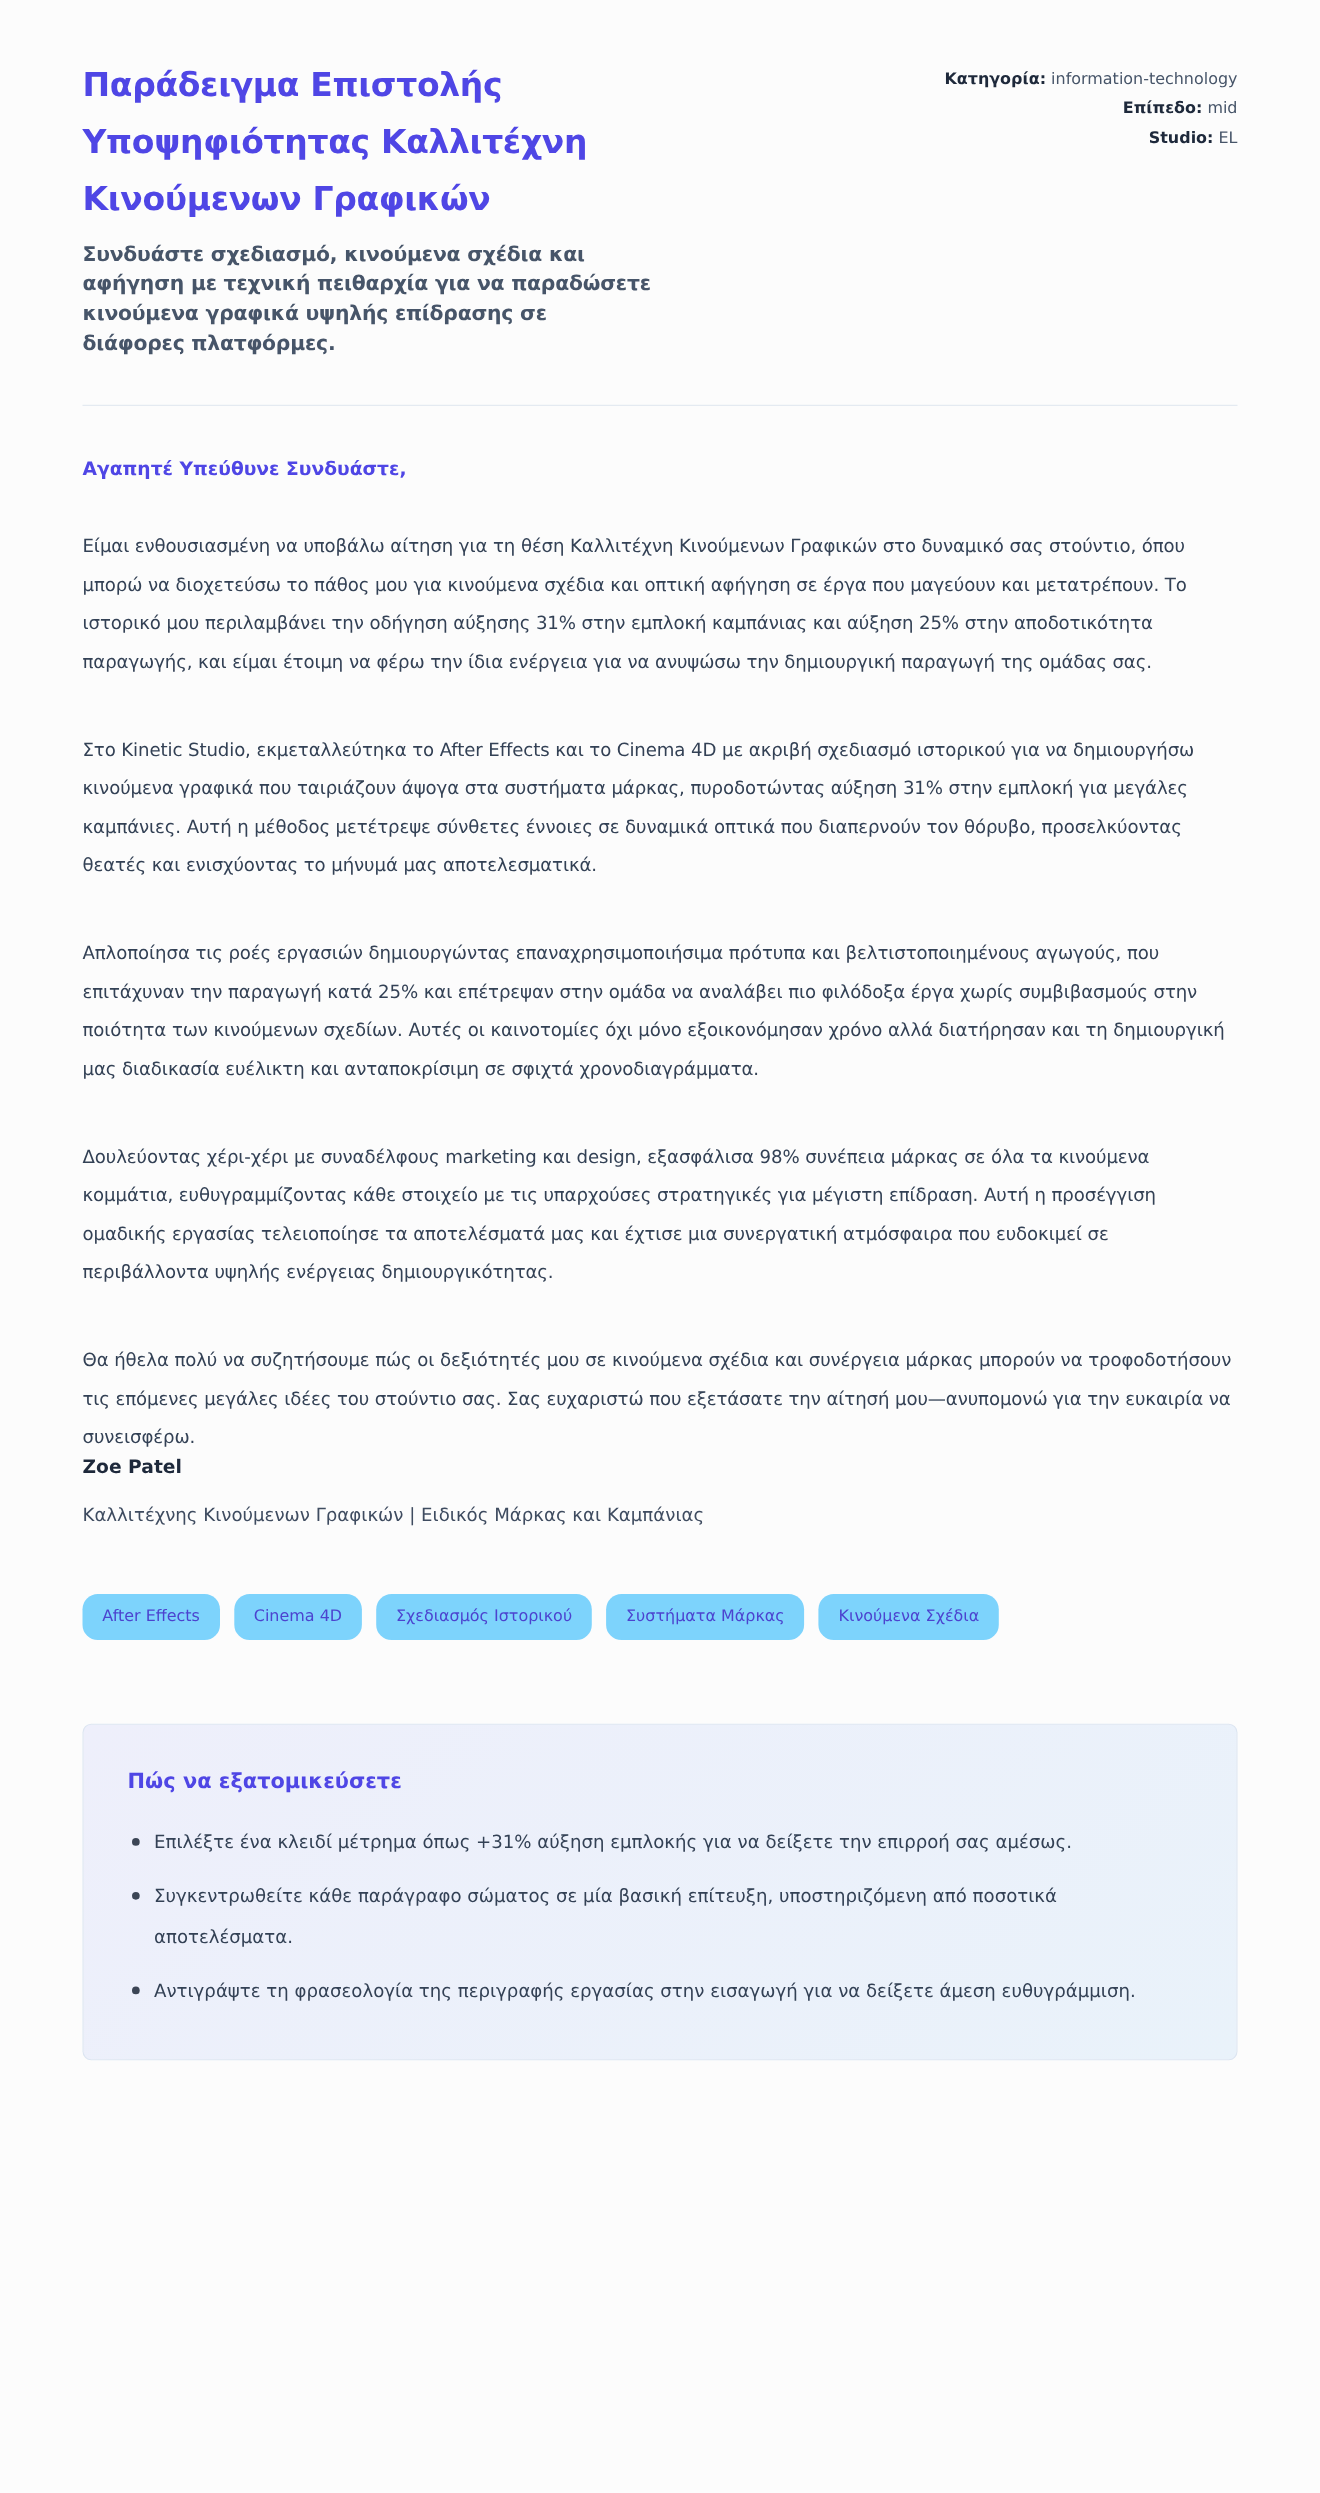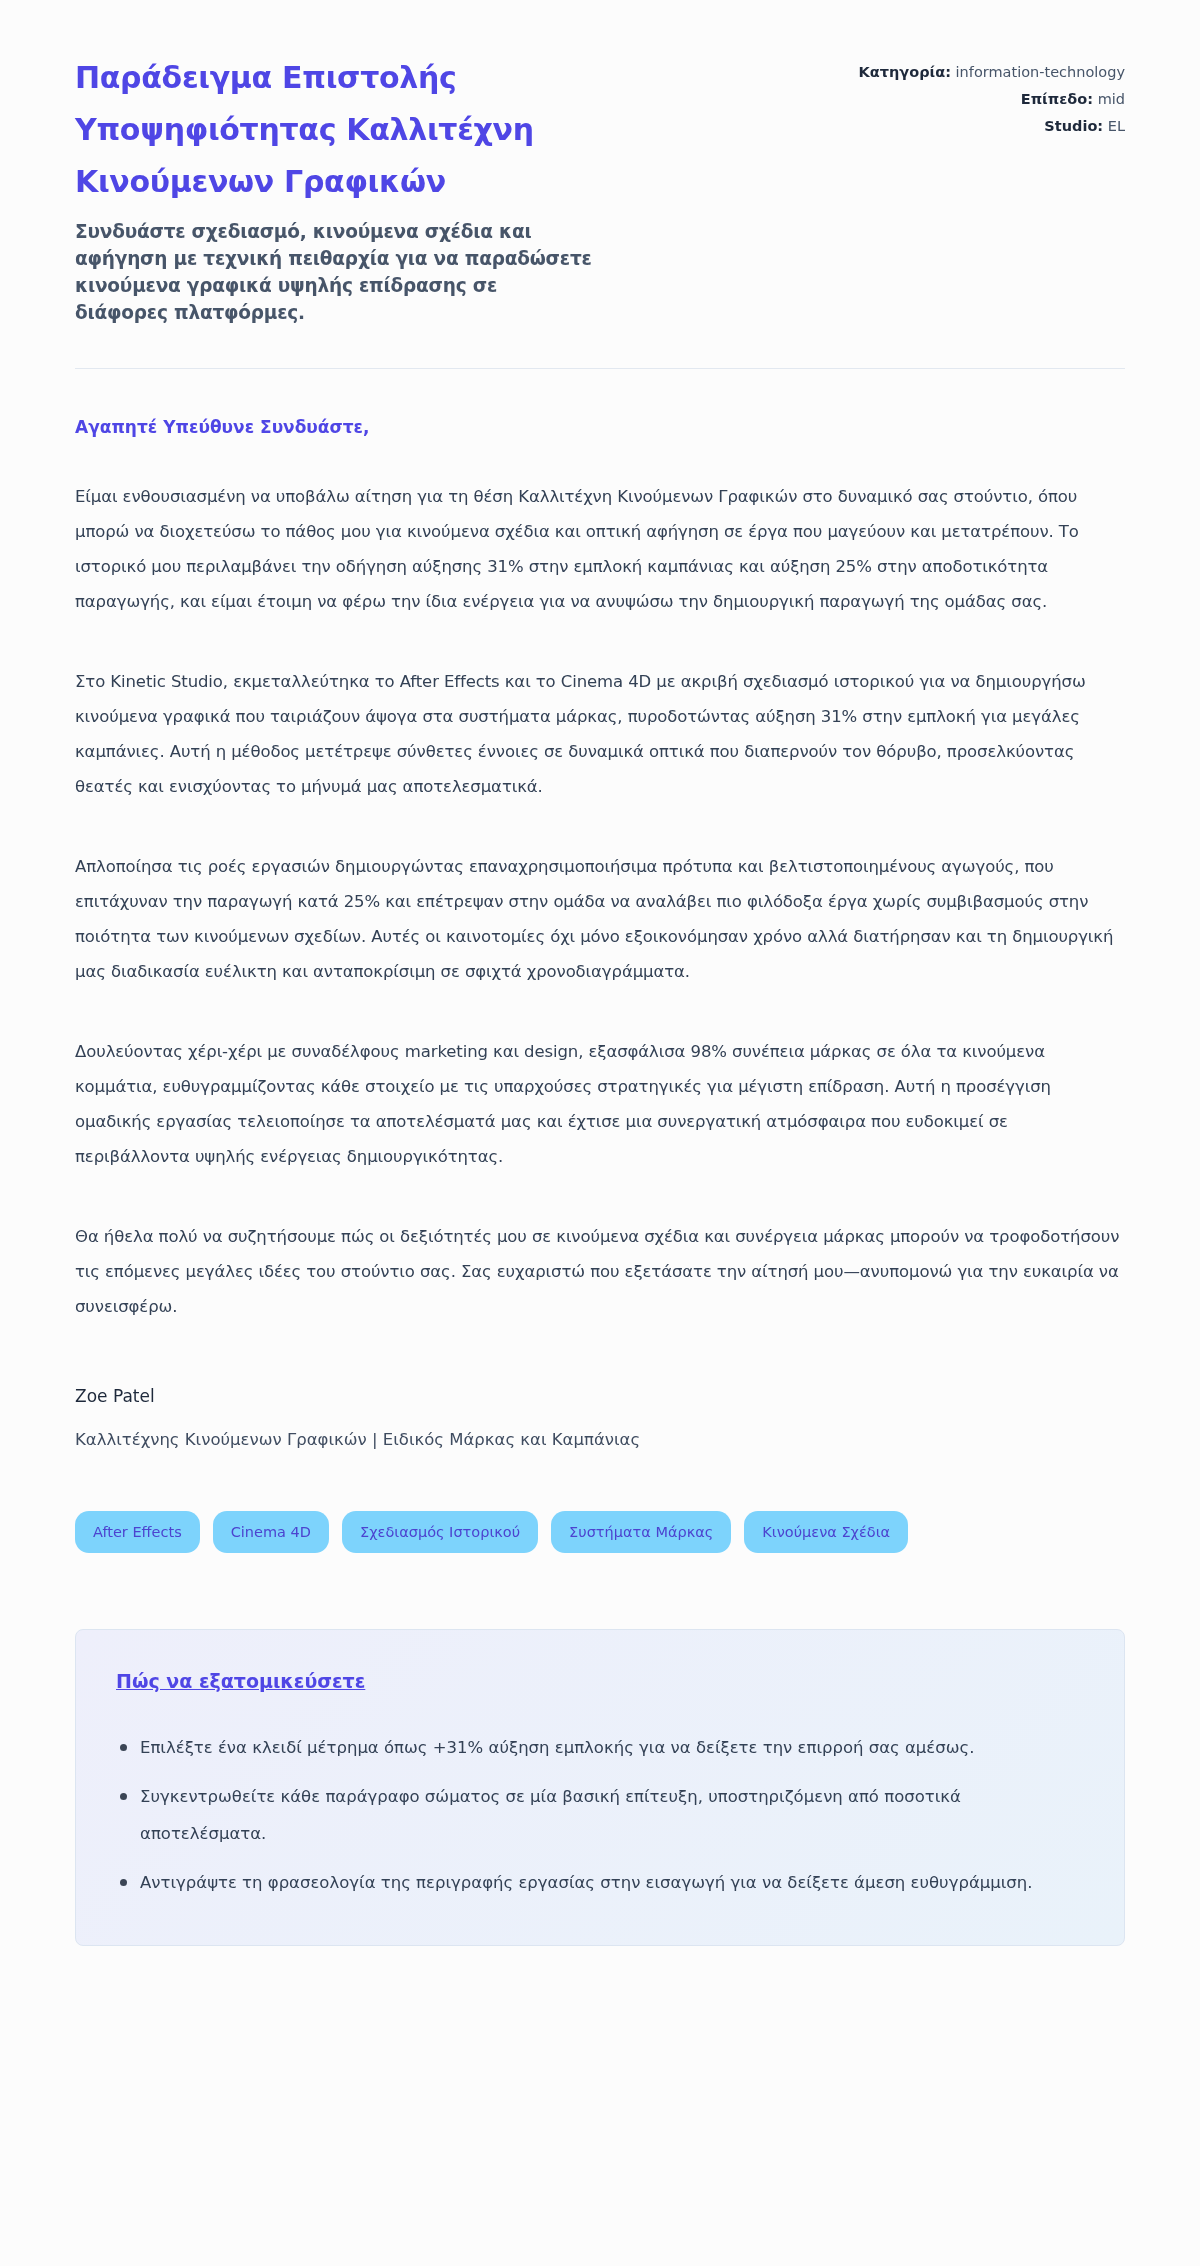--- a/index.html
+++ b/index.html
@@ -64,23 +64,22 @@
   .para {
     font-size: 16.5px;
     line-height: 35px;
     color: #334155;
     margin-bottom: 45px;
     letter-spacing: -0.1px;
   }
   .para:last-child { margin-bottom: 0; }
 
   .sig-name {
-    margin-top: 62px;
     font-size: 17px;
-    font-weight: 400;
+    font-weight: 700;
     color: #1e293b;
   }
   .sig-role {
     margin-top: 24px;
     font-size: 16.5px;
     color: #3f4c60;
   }
 
   
   .tags {
@@ -105,22 +104,21 @@
     margin-top: 76px;
     border: 1px solid #dce5f1;
     border-radius: 8px;
     background: linear-gradient(140deg, #eeeffb 0%, #e9f2fa 100%);
     padding: 40px 42px 44px 40px;
   }
   .howto-title {
     color: #4f46e5;
     font-size: 19px;
     font-weight: 700;
-    margin-bottom: 37px;
-    text-decoration: underline;
+    margin-bottom: 26px;
   }
   .howto-list { list-style: none; }
   .howto-list li {
     position: relative;
     padding-left: 24px;
     font-size: 16.5px;
     line-height: 37px;
     color: #334155;
     margin-bottom: 12px;
   }

